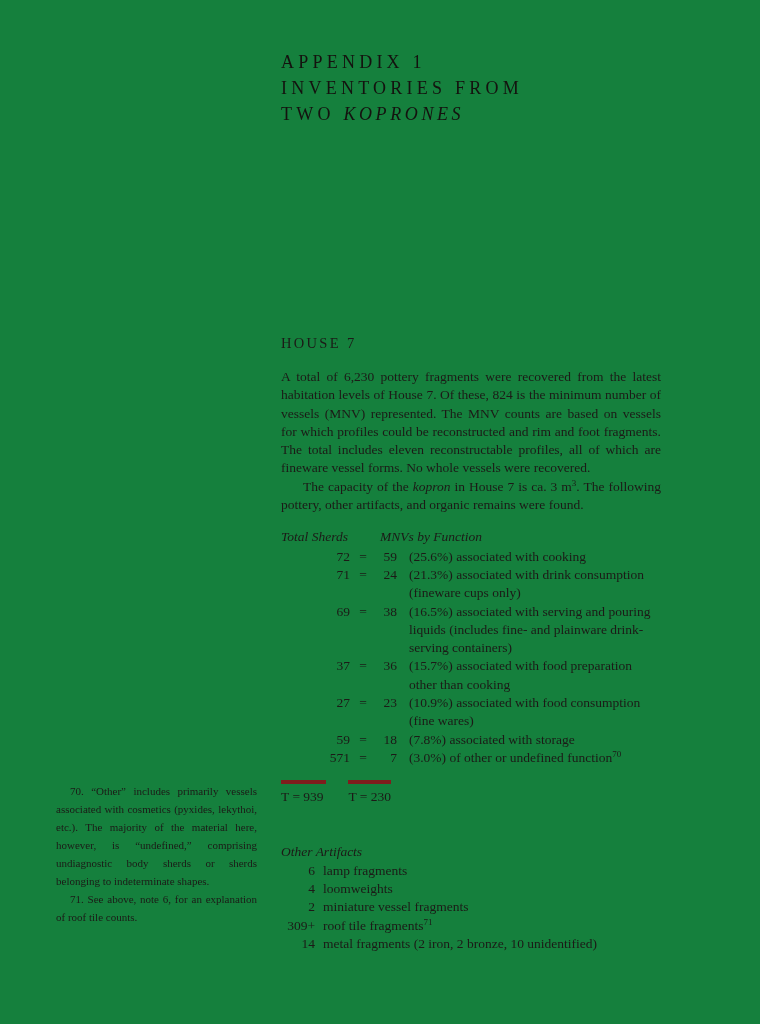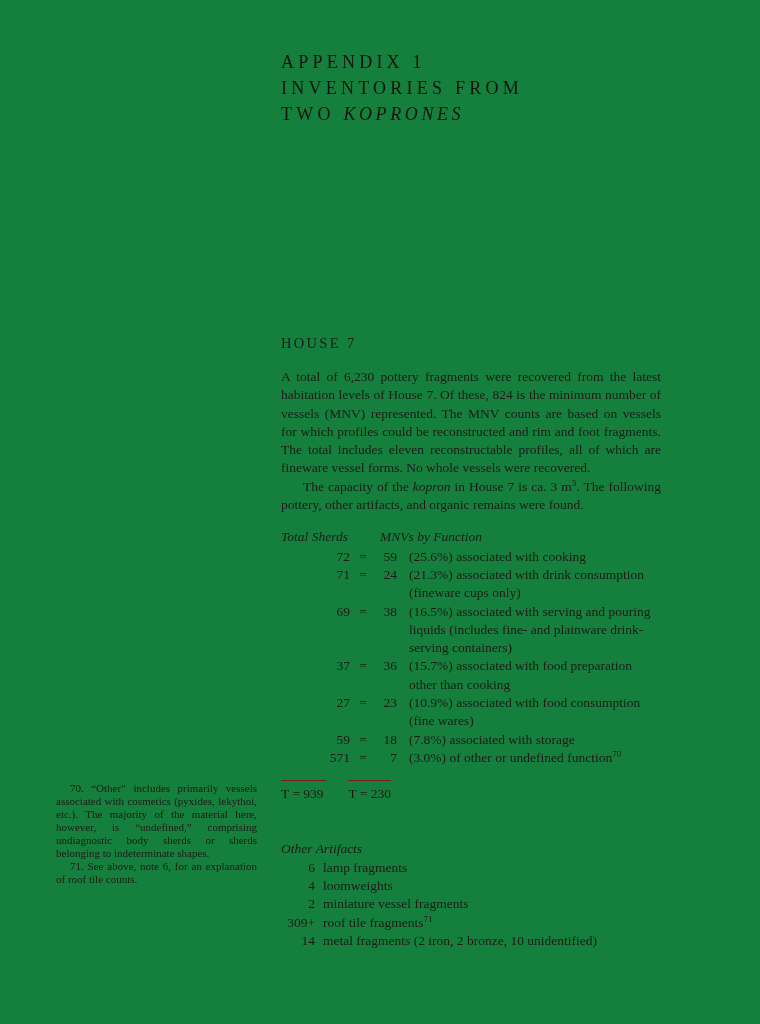--- a/index.html
+++ b/index.html
@@ -73,21 +73,21 @@
     grid-template-columns: 69px 26px 21px 1fr;
   }
   .c-sherds { text-align: right; }
   .c-eq     { text-align: center; }
   .c-mnv    { text-align: right; }
   .c-desc   { padding-left: 12px; }
 
   .totals { margin-top: 13px; }
   .total {
     display: inline-block;
-    border-top: 1px solid #7f1d1d;
+    border-top: 4px solid #7f1d1d;
     padding-top: 4px;
     font-size: 13.5px;
   }
   .total-sherds { min-width: 45px; margin-right: 19px; }
 
   
   .artifacts {
     margin-top: 36px;
     font-size: 13.5px;
     line-height: 18.3px;
@@ -105,21 +105,21 @@
   .a-count { text-align: right; }
   .a-label { padding-left: 8px; }
 
   
   .footnotes {
     position: absolute;
     left: 56px;
     top: 782px;
     width: 201px;
     font-size: 11px;
-    line-height: 13px;
+    line-height: 18px;
     text-align: justify;
   }
   .footnote { margin: 0; text-indent: 14px; }
 </style>
 </head>
 <body>
 
 <div class="page">
 
   <main class="main-column">

